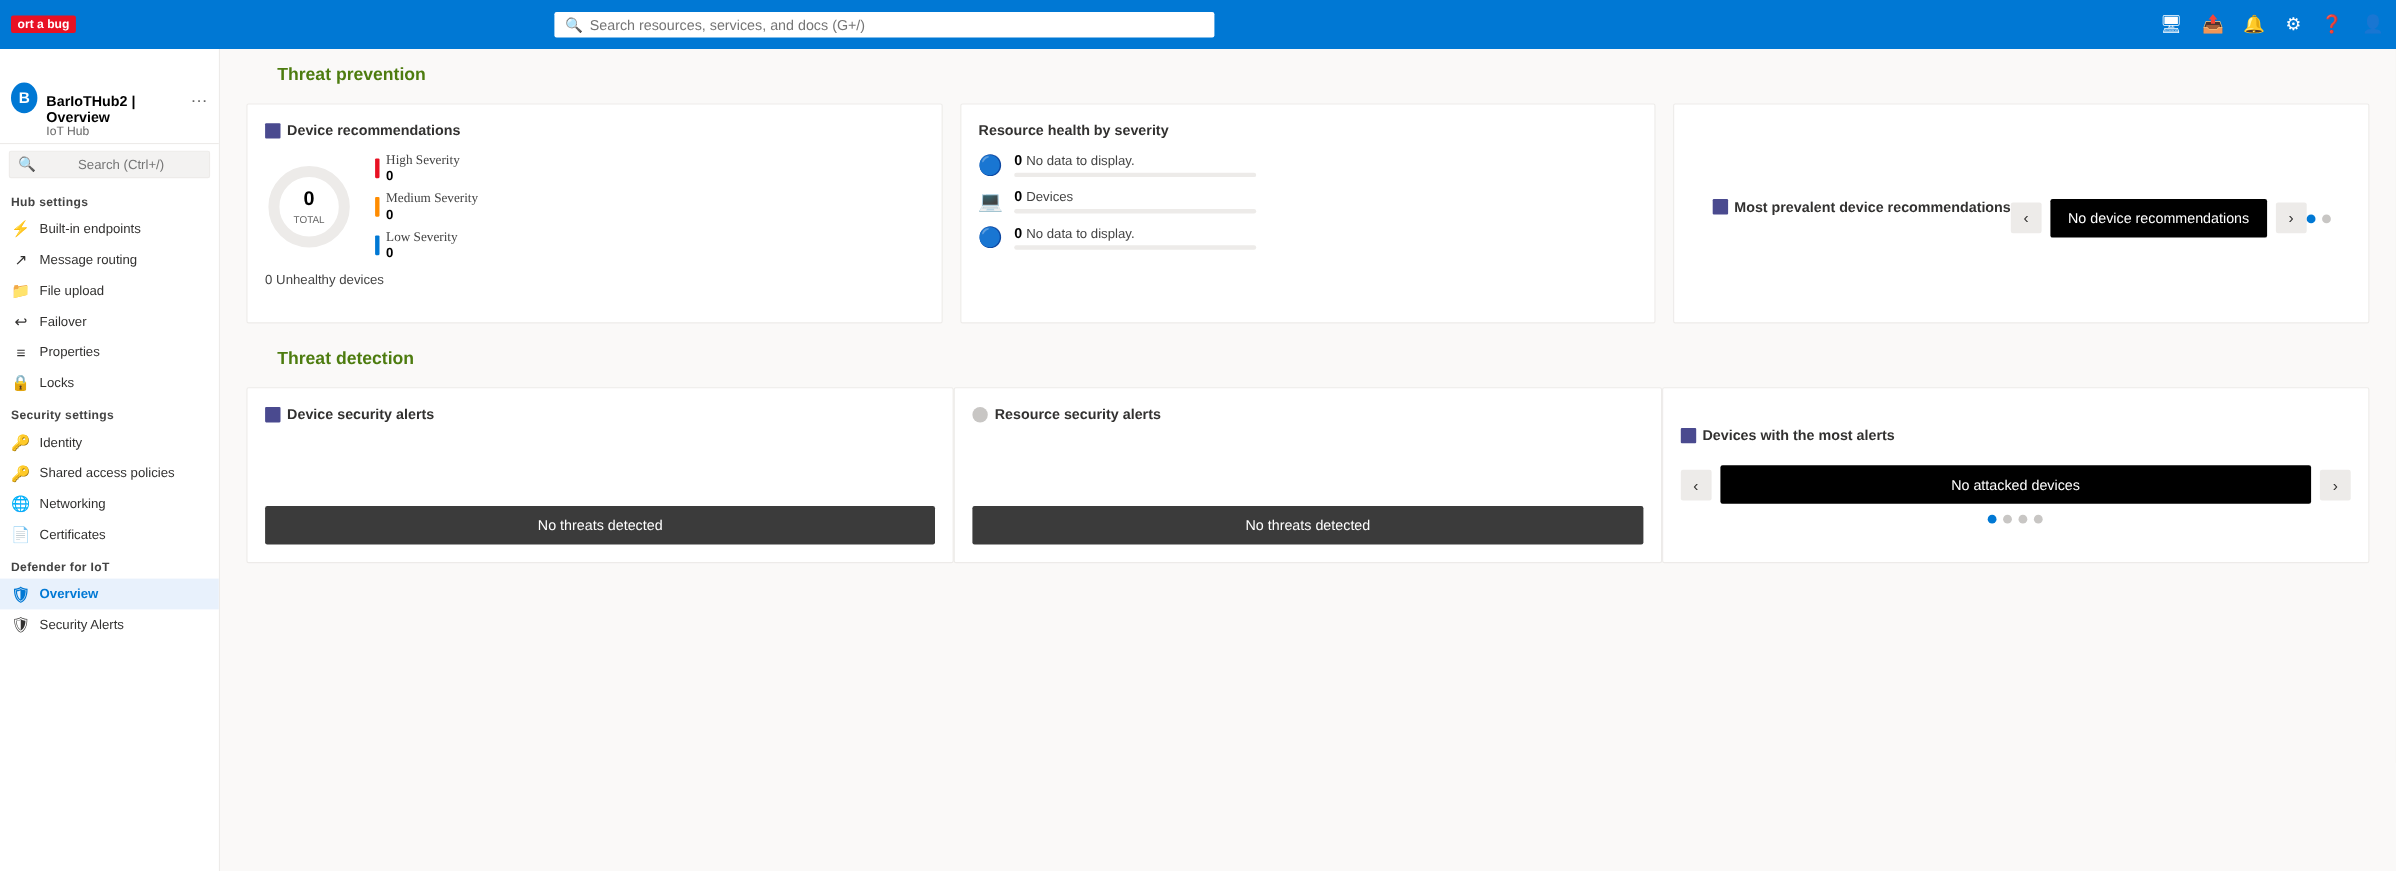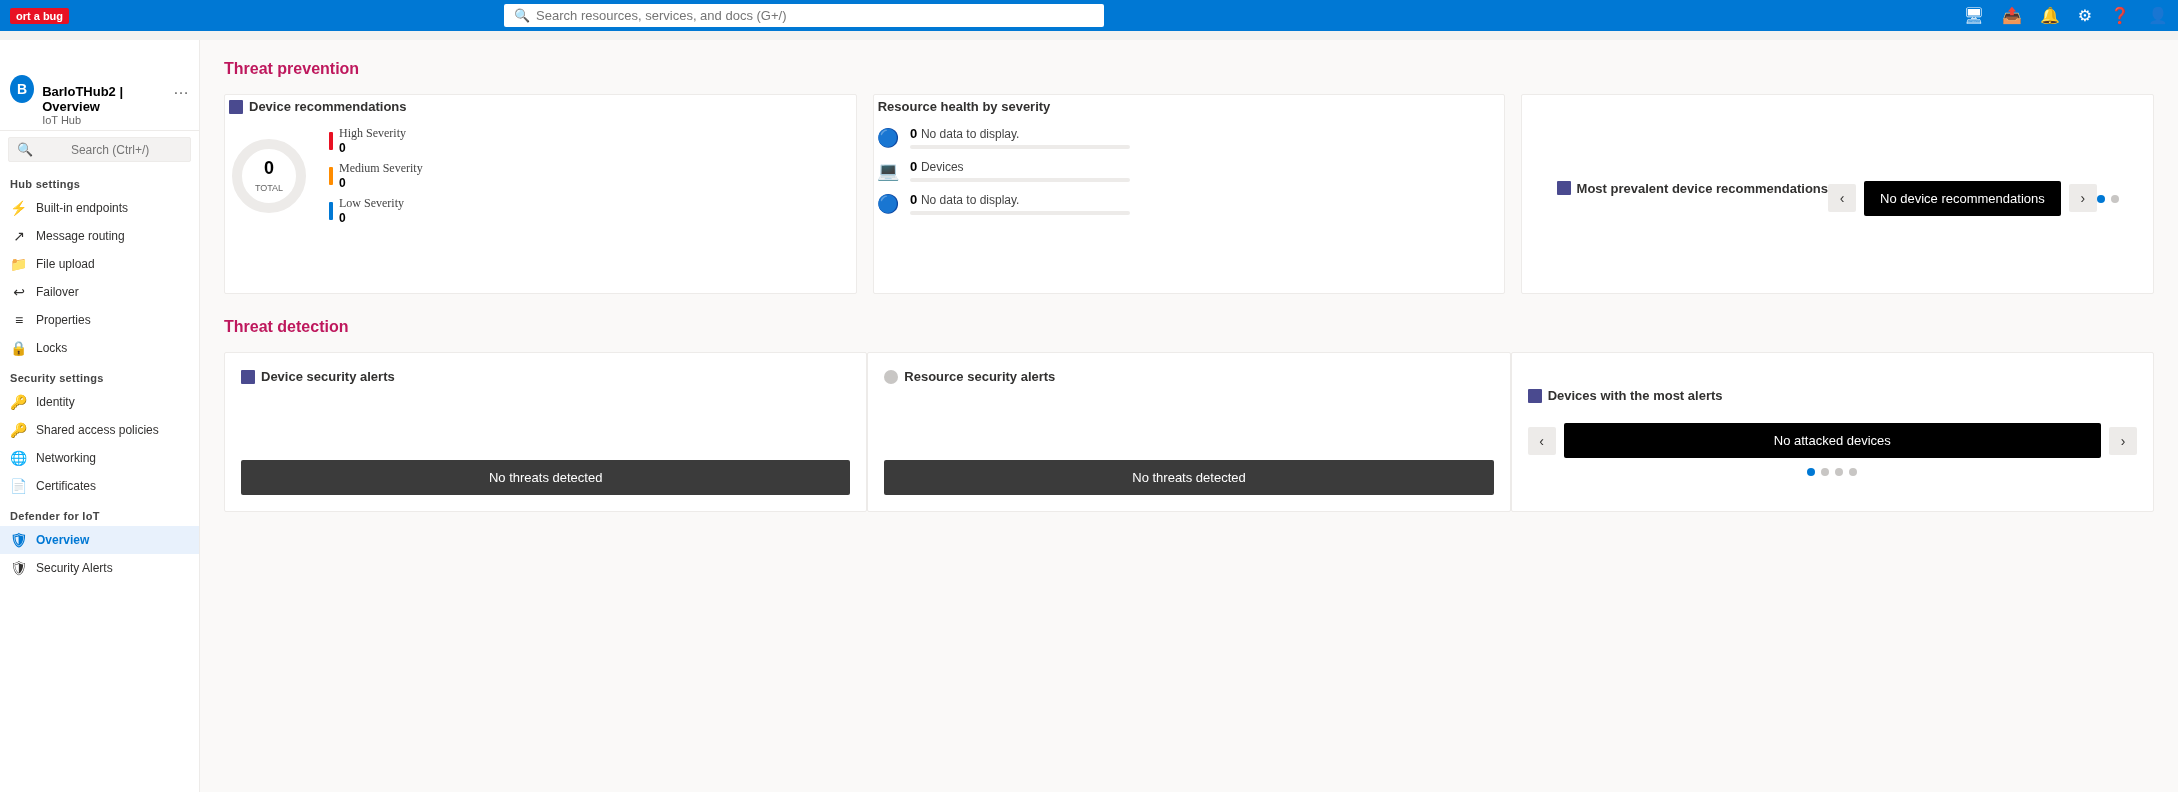--- a/index.html
+++ b/index.html
@@ -3,21 +3,21 @@
   <meta charset="utf-8">
   <style>
     * { box-sizing: border-box; margin: 0; padding: 0; }
     body { font-family: 'Segoe UI', Arial, sans-serif; font-size: 13px; background: #f3f2f1; overflow: hidden; }
 
     
     .topbar {
       display: flex;
       align-items: center;
       background: #0078d4;
-      height: 31px;
+      height: 44px;
       padding: 0 10px;
       gap: 10px;
       position: fixed;
       top: 0; left: 0; right: 0;
       z-index: 100;
     }
     .topbar-bug {
       background: #e81123;
       color: #fff;
       font-size: 11px;
@@ -132,36 +132,37 @@
     .main {
       flex: 1;
       overflow-y: auto;
       background: #faf9f8;
       padding: 20px 24px;
     }
 
     .section-title {
       font-size: 16px;
       font-weight: 600;
-      color: #be185d;
+      color: #4d7c0f;
       margin-bottom: 16px;
+      margin-left: 28px;
     }
 
     .cards-row {
       display: grid;
       grid-template-columns: 1fr 1fr 1fr;
       gap: 16px;
       margin-bottom: 24px;
     }
 
     .card {
       background: #fff;
       border: 1px solid #edebe9;
       border-radius: 2px;
-      padding: 4px;
+      padding: 16px;
       min-height: 200px;
     }
 
     .card-title {
       font-size: 13px;
       font-weight: 600;
       color: #323130;
       margin-bottom: 12px;
       display: flex;
       align-items: center;
@@ -429,20 +430,21 @@
             </div>
             <div class="severity-item">
               <div class="severity-bar severity-low"></div>
               <div>
                 <div class="severity-name">Low Severity</div>
                 <div class="severity-val">0</div>
               </div>
             </div>
           </div>
         </div>
+        <div class="unhealthy-label">0 Unhealthy devices</div>
       </div>
 
       <div class="card">
         <div class="card-title">Resource health by severity</div>
         <div class="resource-item">
           <span class="resource-icon">🔵</span>
           <div>
             <span class="resource-count">0</span>
             <span class="resource-text">No data to display.</span>
             <div class="resource-bar-bg">

